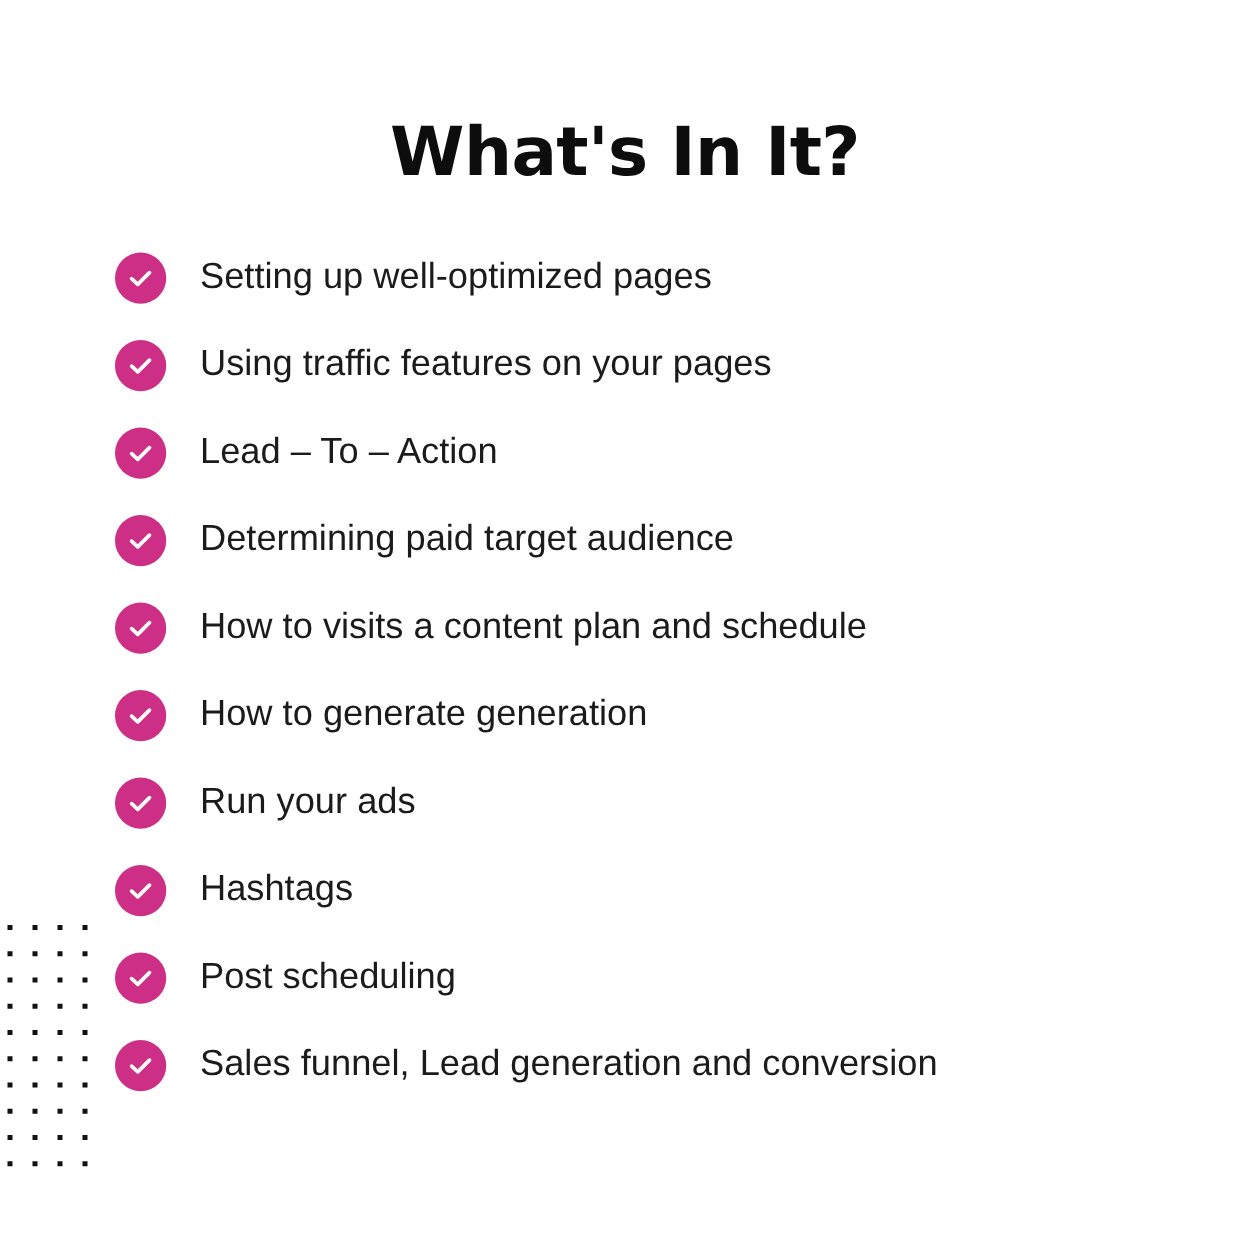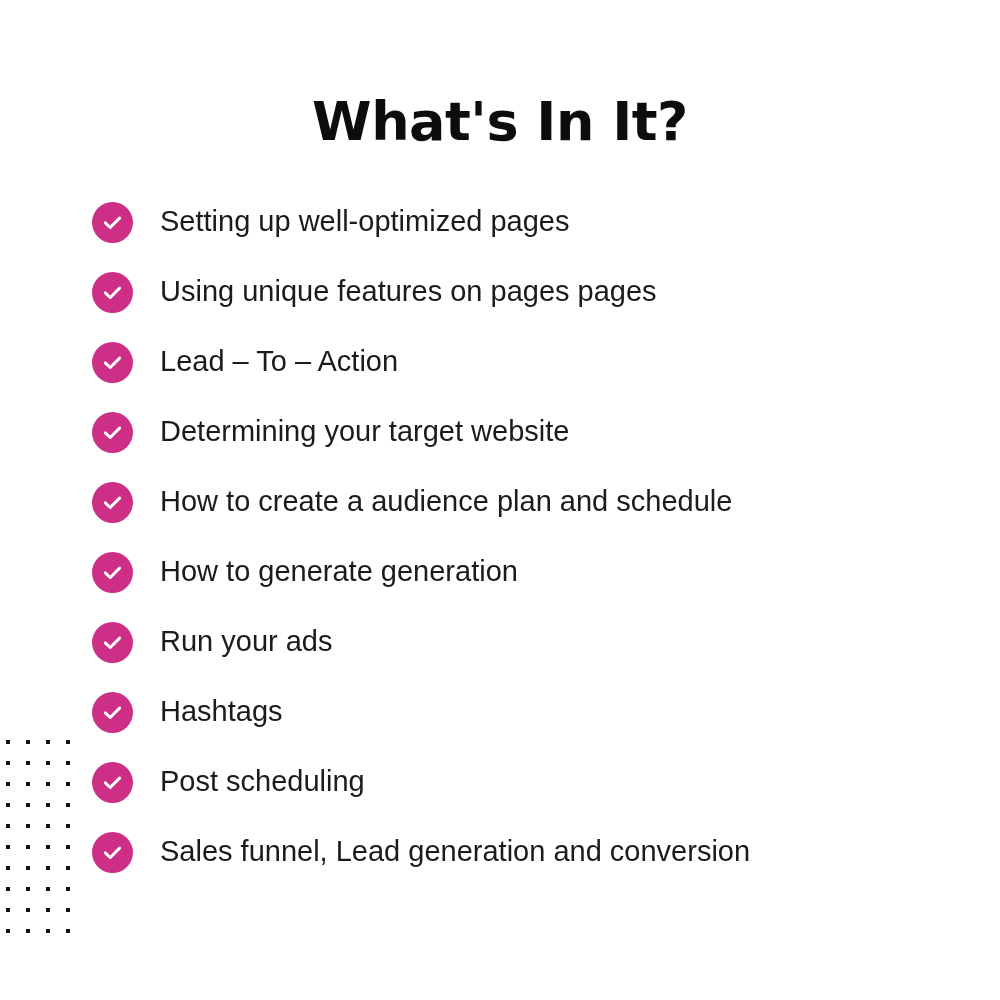--- a/index.html
+++ b/index.html
@@ -123,45 +123,45 @@
           </svg>
         </span>
         <span class="check-label">Setting up well-optimized pages</span>
       </li>
       <li class="check-row">
         <span class="check-badge">
           <svg viewBox="0 0 24 24" fill="none" xmlns="http://www.w3.org/2000/svg">
             <path d="M4.5 12.4L9.6 17.2L19.4 7.4" stroke="#ffffff" stroke-width="3.1" stroke-linecap="round" stroke-linejoin="round"></path>
           </svg>
         </span>
-        <span class="check-label">Using unique features on pages pages</span>
+        <span class="check-label">Using traffic features on your pages</span>
       </li>
       <li class="check-row">
         <span class="check-badge">
           <svg viewBox="0 0 24 24" fill="none" xmlns="http://www.w3.org/2000/svg">
             <path d="M4.5 12.4L9.6 17.2L19.4 7.4" stroke="#ffffff" stroke-width="3.1" stroke-linecap="round" stroke-linejoin="round"></path>
           </svg>
         </span>
         <span class="check-label">Lead – To – Action</span>
       </li>
       <li class="check-row">
         <span class="check-badge">
           <svg viewBox="0 0 24 24" fill="none" xmlns="http://www.w3.org/2000/svg">
             <path d="M4.5 12.4L9.6 17.2L19.4 7.4" stroke="#ffffff" stroke-width="3.1" stroke-linecap="round" stroke-linejoin="round"></path>
           </svg>
         </span>
-        <span class="check-label">Determining your target website</span>
-      </li>
-      <li class="check-row">
-        <span class="check-badge">
-          <svg viewBox="0 0 24 24" fill="none" xmlns="http://www.w3.org/2000/svg">
-            <path d="M4.5 12.4L9.6 17.2L19.4 7.4" stroke="#ffffff" stroke-width="3.1" stroke-linecap="round" stroke-linejoin="round"></path>
-          </svg>
-        </span>
-        <span class="check-label">How to create a audience plan and schedule</span>
+        <span class="check-label">Determining paid target audience</span>
+      </li>
+      <li class="check-row">
+        <span class="check-badge">
+          <svg viewBox="0 0 24 24" fill="none" xmlns="http://www.w3.org/2000/svg">
+            <path d="M4.5 12.4L9.6 17.2L19.4 7.4" stroke="#ffffff" stroke-width="3.1" stroke-linecap="round" stroke-linejoin="round"></path>
+          </svg>
+        </span>
+        <span class="check-label">How to visits a content plan and schedule</span>
       </li>
       <li class="check-row">
         <span class="check-badge">
           <svg viewBox="0 0 24 24" fill="none" xmlns="http://www.w3.org/2000/svg">
             <path d="M4.5 12.4L9.6 17.2L19.4 7.4" stroke="#ffffff" stroke-width="3.1" stroke-linecap="round" stroke-linejoin="round"></path>
           </svg>
         </span>
         <span class="check-label">How to generate generation</span>
       </li>
       <li class="check-row">

